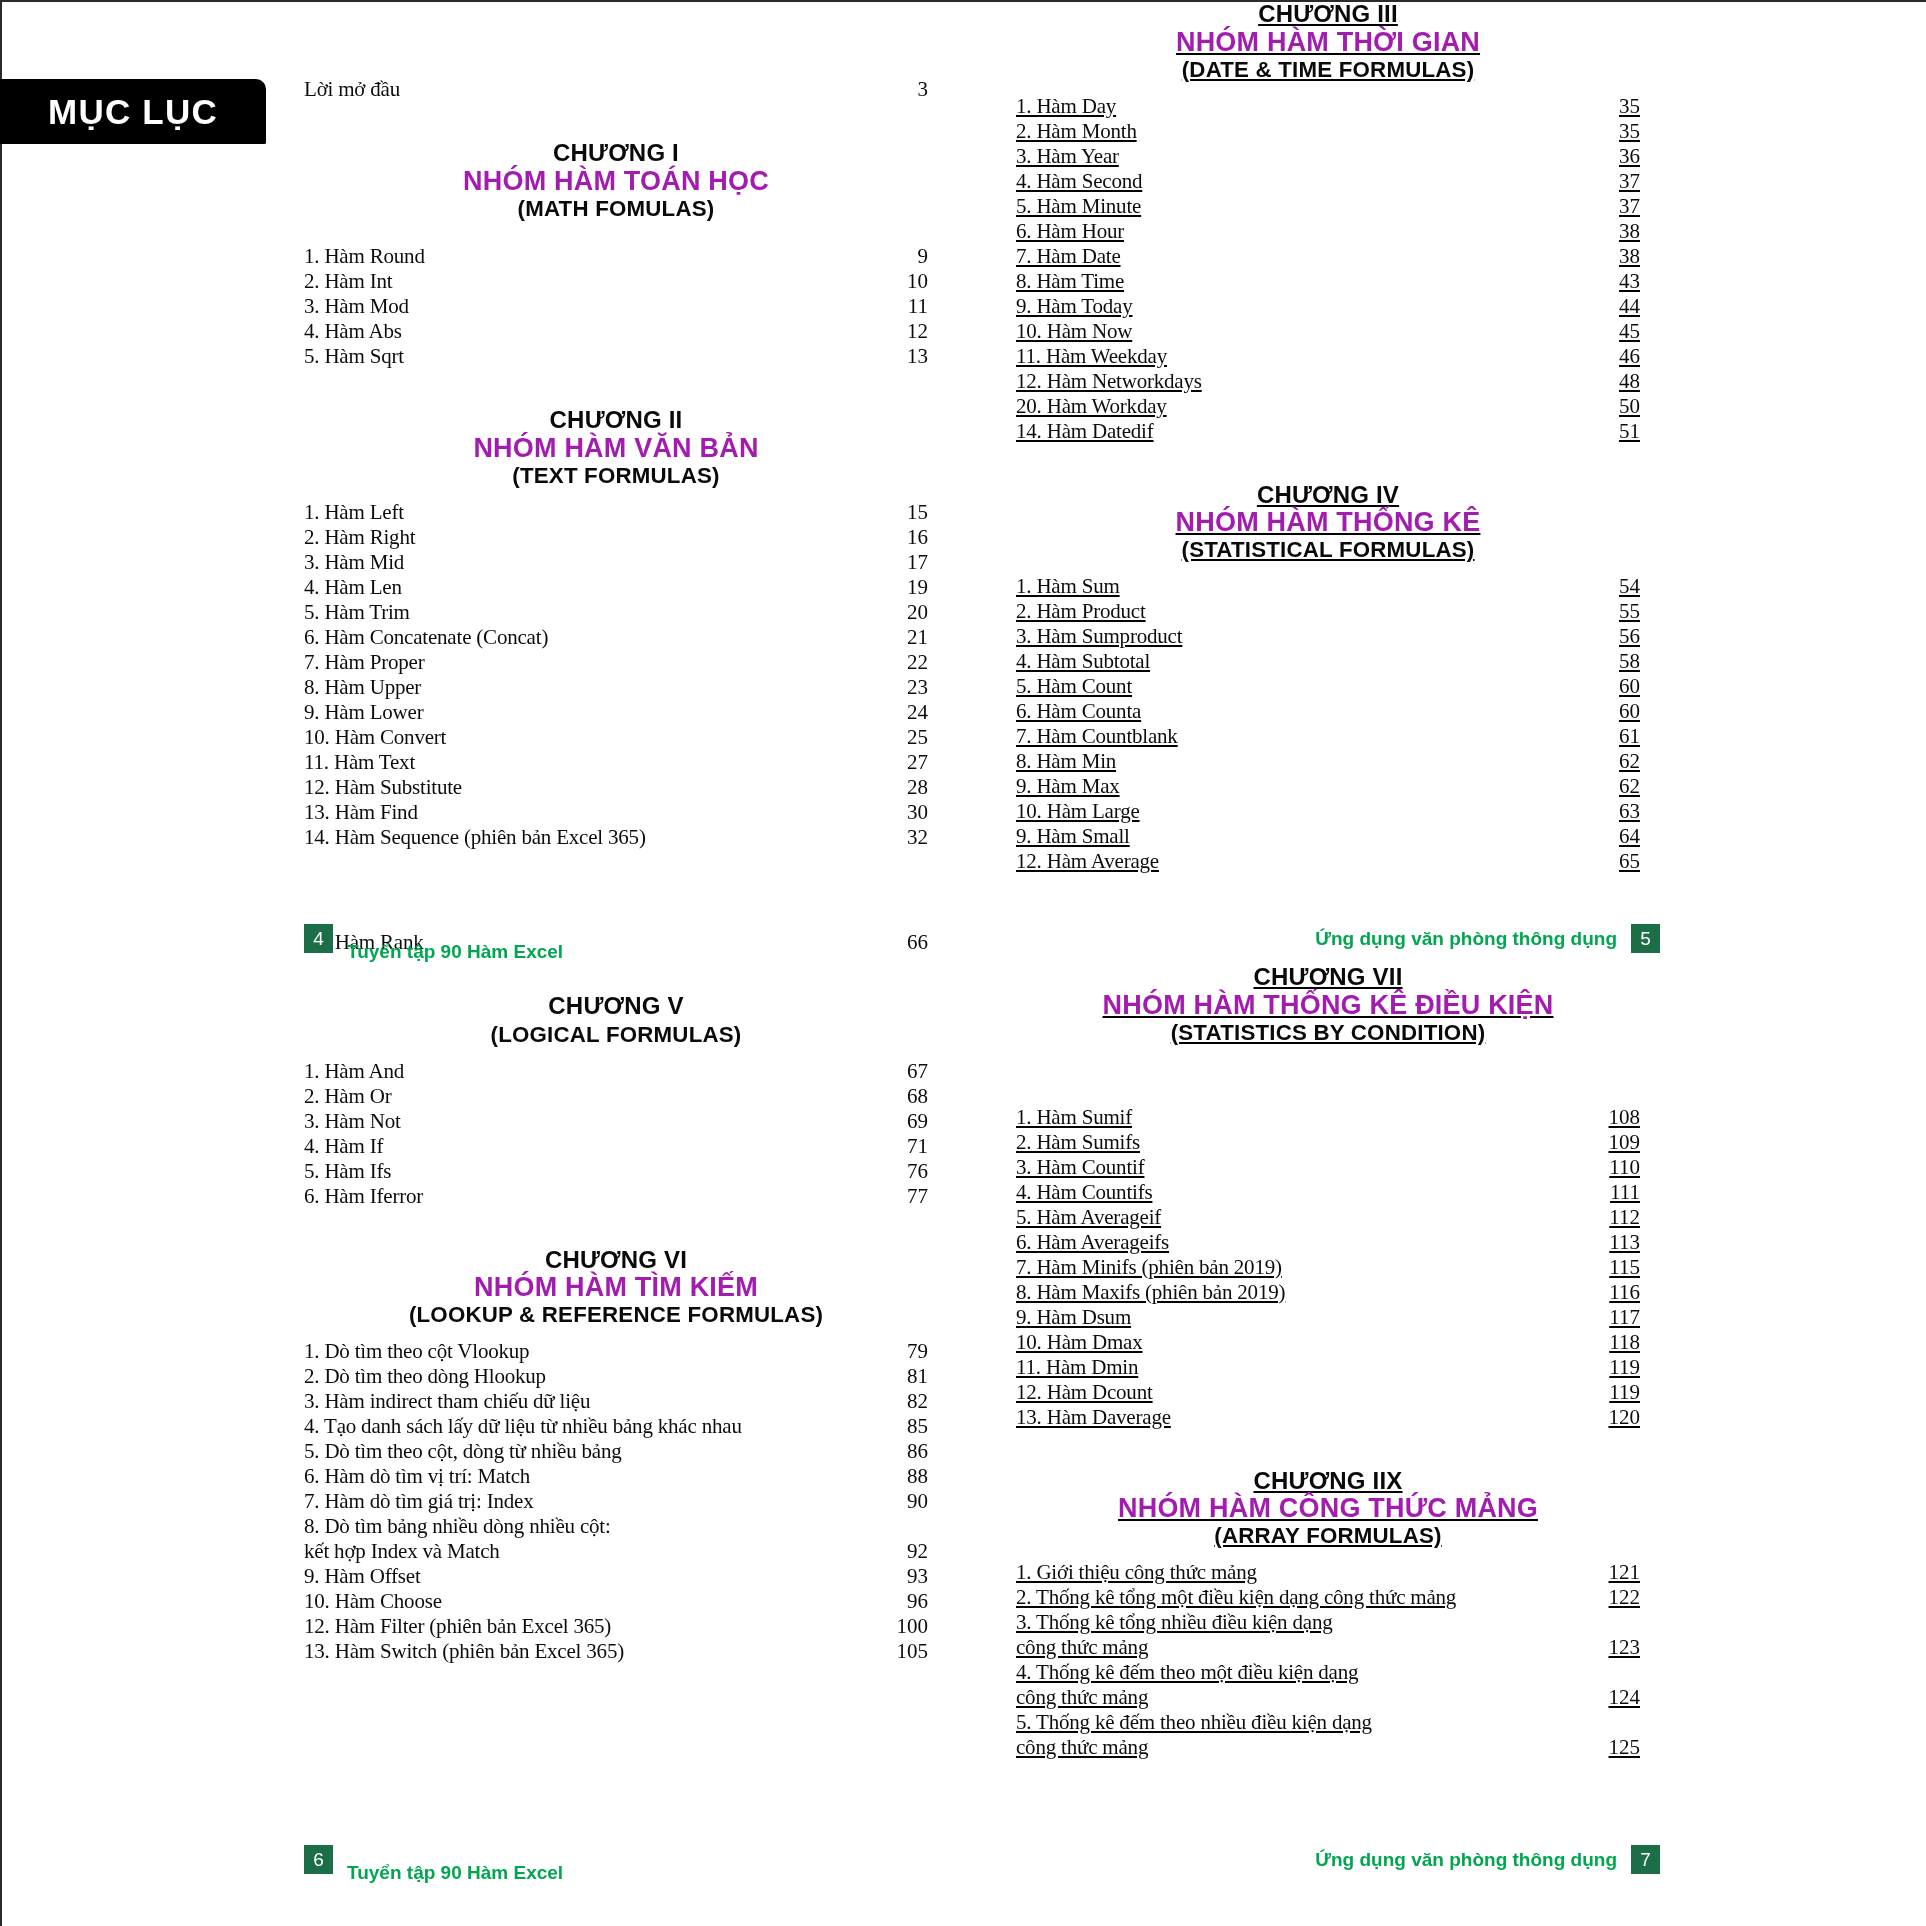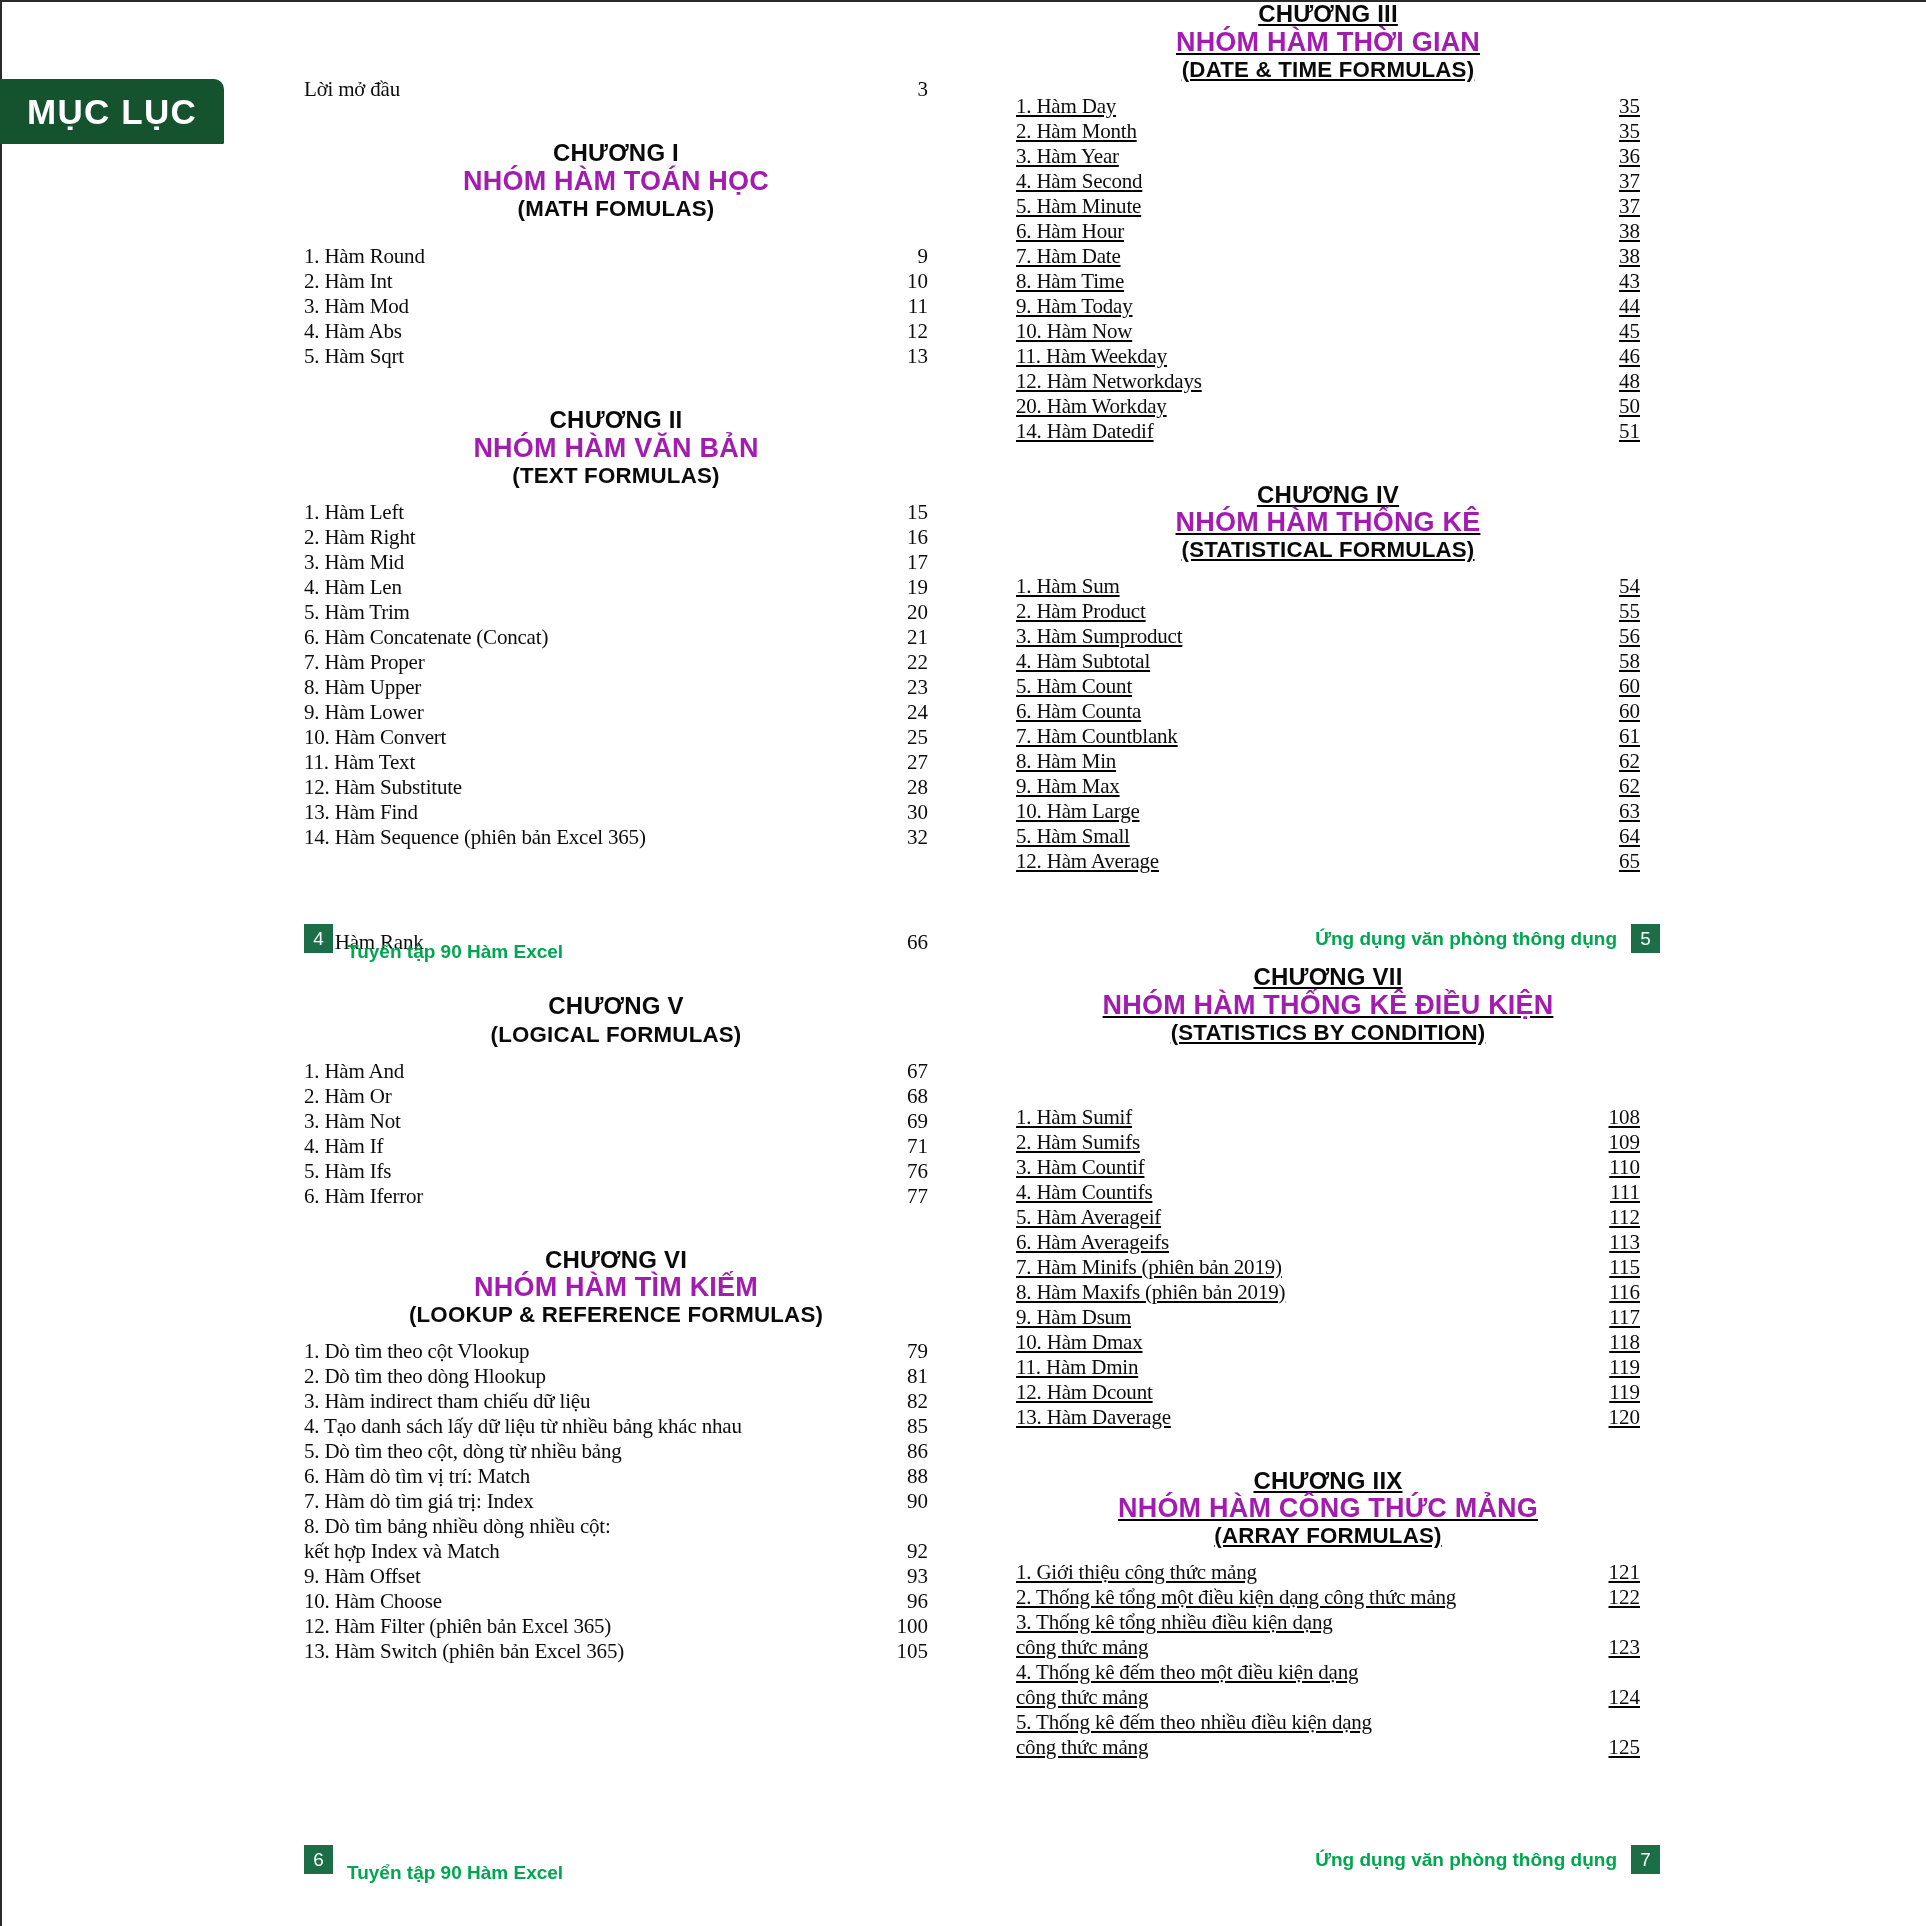--- a/index.html
+++ b/index.html
@@ -37,23 +37,23 @@
     left: 0; top: 0;
     width: 1926px; height: 1.9px;
     background: #2a2a2a;
   }
 
   
   .muc-luc-tab {
     position: absolute;
     left: 0px;
     top: 79px;
-    width: 224px;
+    width: 266px;
     height: 65px;
-    background: #14532d;
+    background: #000000;
     border-top-right-radius: 10px;
     border-bottom-right-radius: 1.5px;
     display: flex;
     align-items: center;
     justify-content: center;
   }
   .muc-luc-tab span {
     color: #ffffff;
     font-family: "Liberation Sans", "DejaVu Sans", sans-serif;
     font-weight: bold;
@@ -396,21 +396,21 @@
       </div>
     <div class="entry">
         <span class="etitle">9. Hàm Max</span>
         <span class="epage">62</span>
       </div>
     <div class="entry">
         <span class="etitle">10. Hàm Large</span>
         <span class="epage">63</span>
       </div>
     <div class="entry">
-        <span class="etitle">5. Hàm Small</span>
+        <span class="etitle">9. Hàm Small</span>
         <span class="epage">64</span>
       </div>
     <div class="entry">
         <span class="etitle">12. Hàm Average</span>
         <span class="epage">65</span>
       </div>
   </div>
 
   <div class="col col-left q-bl">
 

